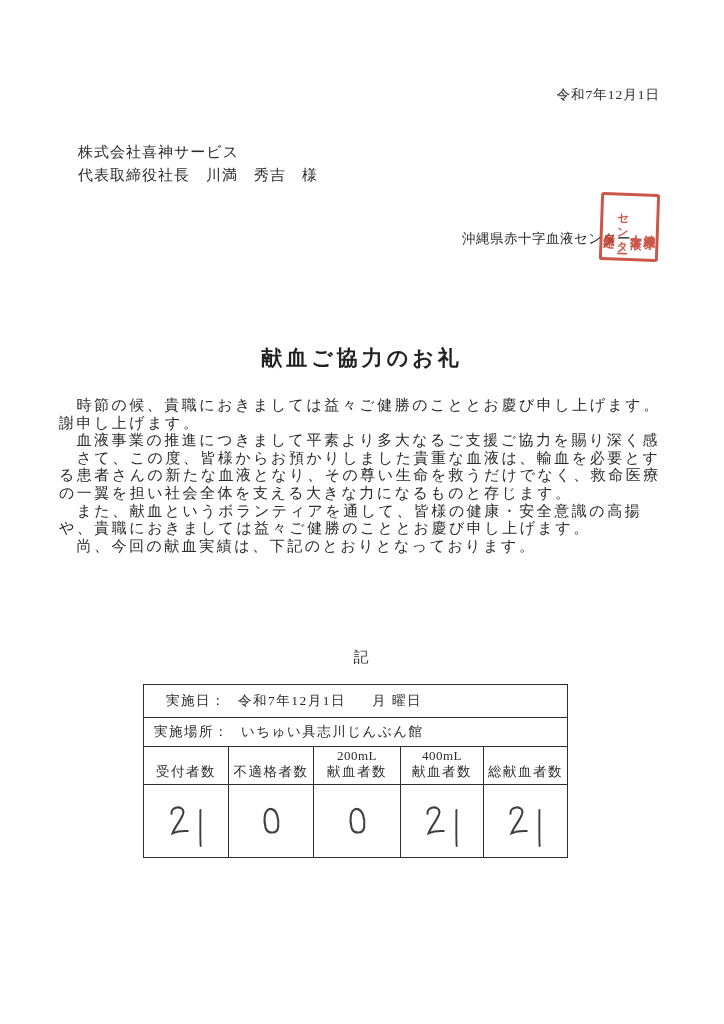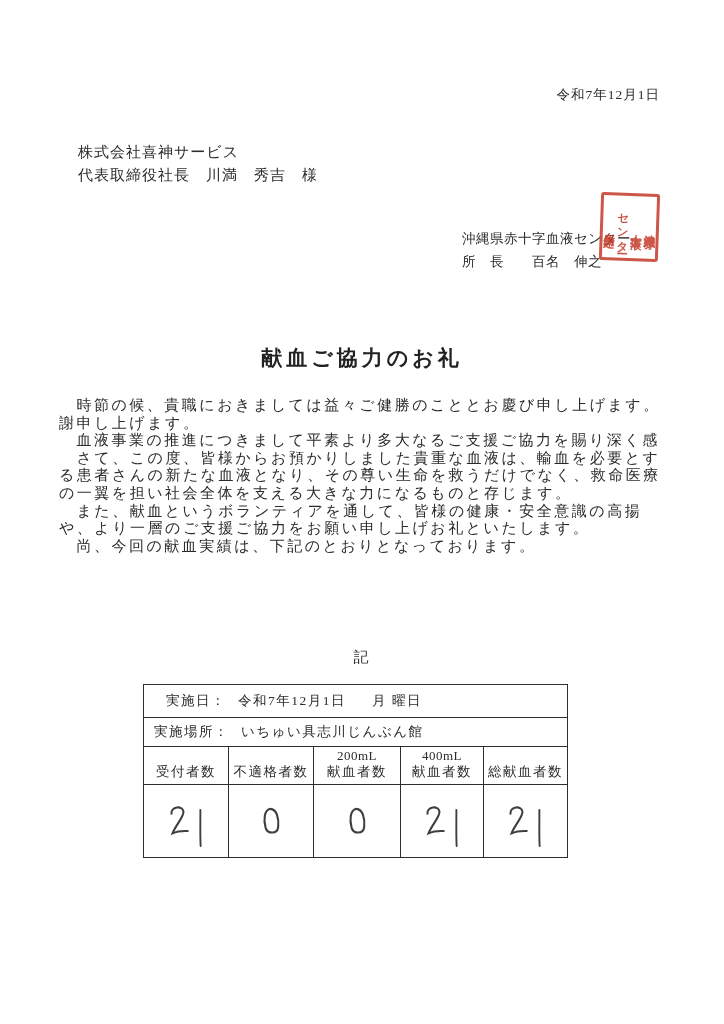--- a/index.html
+++ b/index.html
@@ -154,21 +154,20 @@
 
   <div class="date-line">令和7年12月1日</div>
 
   <div class="recipient">
     <div>株式会社喜神サービス</div>
     <div>代表取締役社長　川満　秀吉　様</div>
   </div>
 
   <div class="sender">
     <div>沖縄県赤十字血液センター</div>
-    <div>所　長　　百名　伸之</div>
   </div>
 
   <div class="seal">
     <div class="seal-text">
       <span>沖縄県赤</span>
       <span>十字血液</span>
       <span>センター</span>
       <span>所長之印</span>
     </div>
   </div>
@@ -176,21 +175,21 @@
   <div class="doc-title">献血ご協力のお礼</div>
 
   <div class="body-text">
     <div>　時節の候、貴職におきましては益々ご健勝のこととお慶び申し上げます。</div>
     <div>謝申し上げます。</div>
     <div>　血液事業の推進につきまして平素より多大なるご支援ご協力を賜り深く感</div>
     <div>　さて、この度、皆様からお預かりしました貴重な血液は、輸血を必要とす</div>
     <div>る患者さんの新たな血液となり、その尊い生命を救うだけでなく、救命医療</div>
     <div>の一翼を担い社会全体を支える大きな力になるものと存じます。</div>
     <div>　また、献血というボランティアを通して、皆様の健康・安全意識の高揚</div>
-    <div>や、より一層のご支援ご協力をお願い申し上げお礼といたします。</div>
+    <div>や、貴職におきましては益々ご健勝のこととお慶び申し上げます。</div>
     <div>　尚、今回の献血実績は、下記のとおりとなっております。</div>
   </div>
 
   <div class="ki-label">記</div>
 
   <table class="result-table">
     <colgroup>
       <col style="width:85px">
         <col style="width:85px">
         <col style="width:87px">

